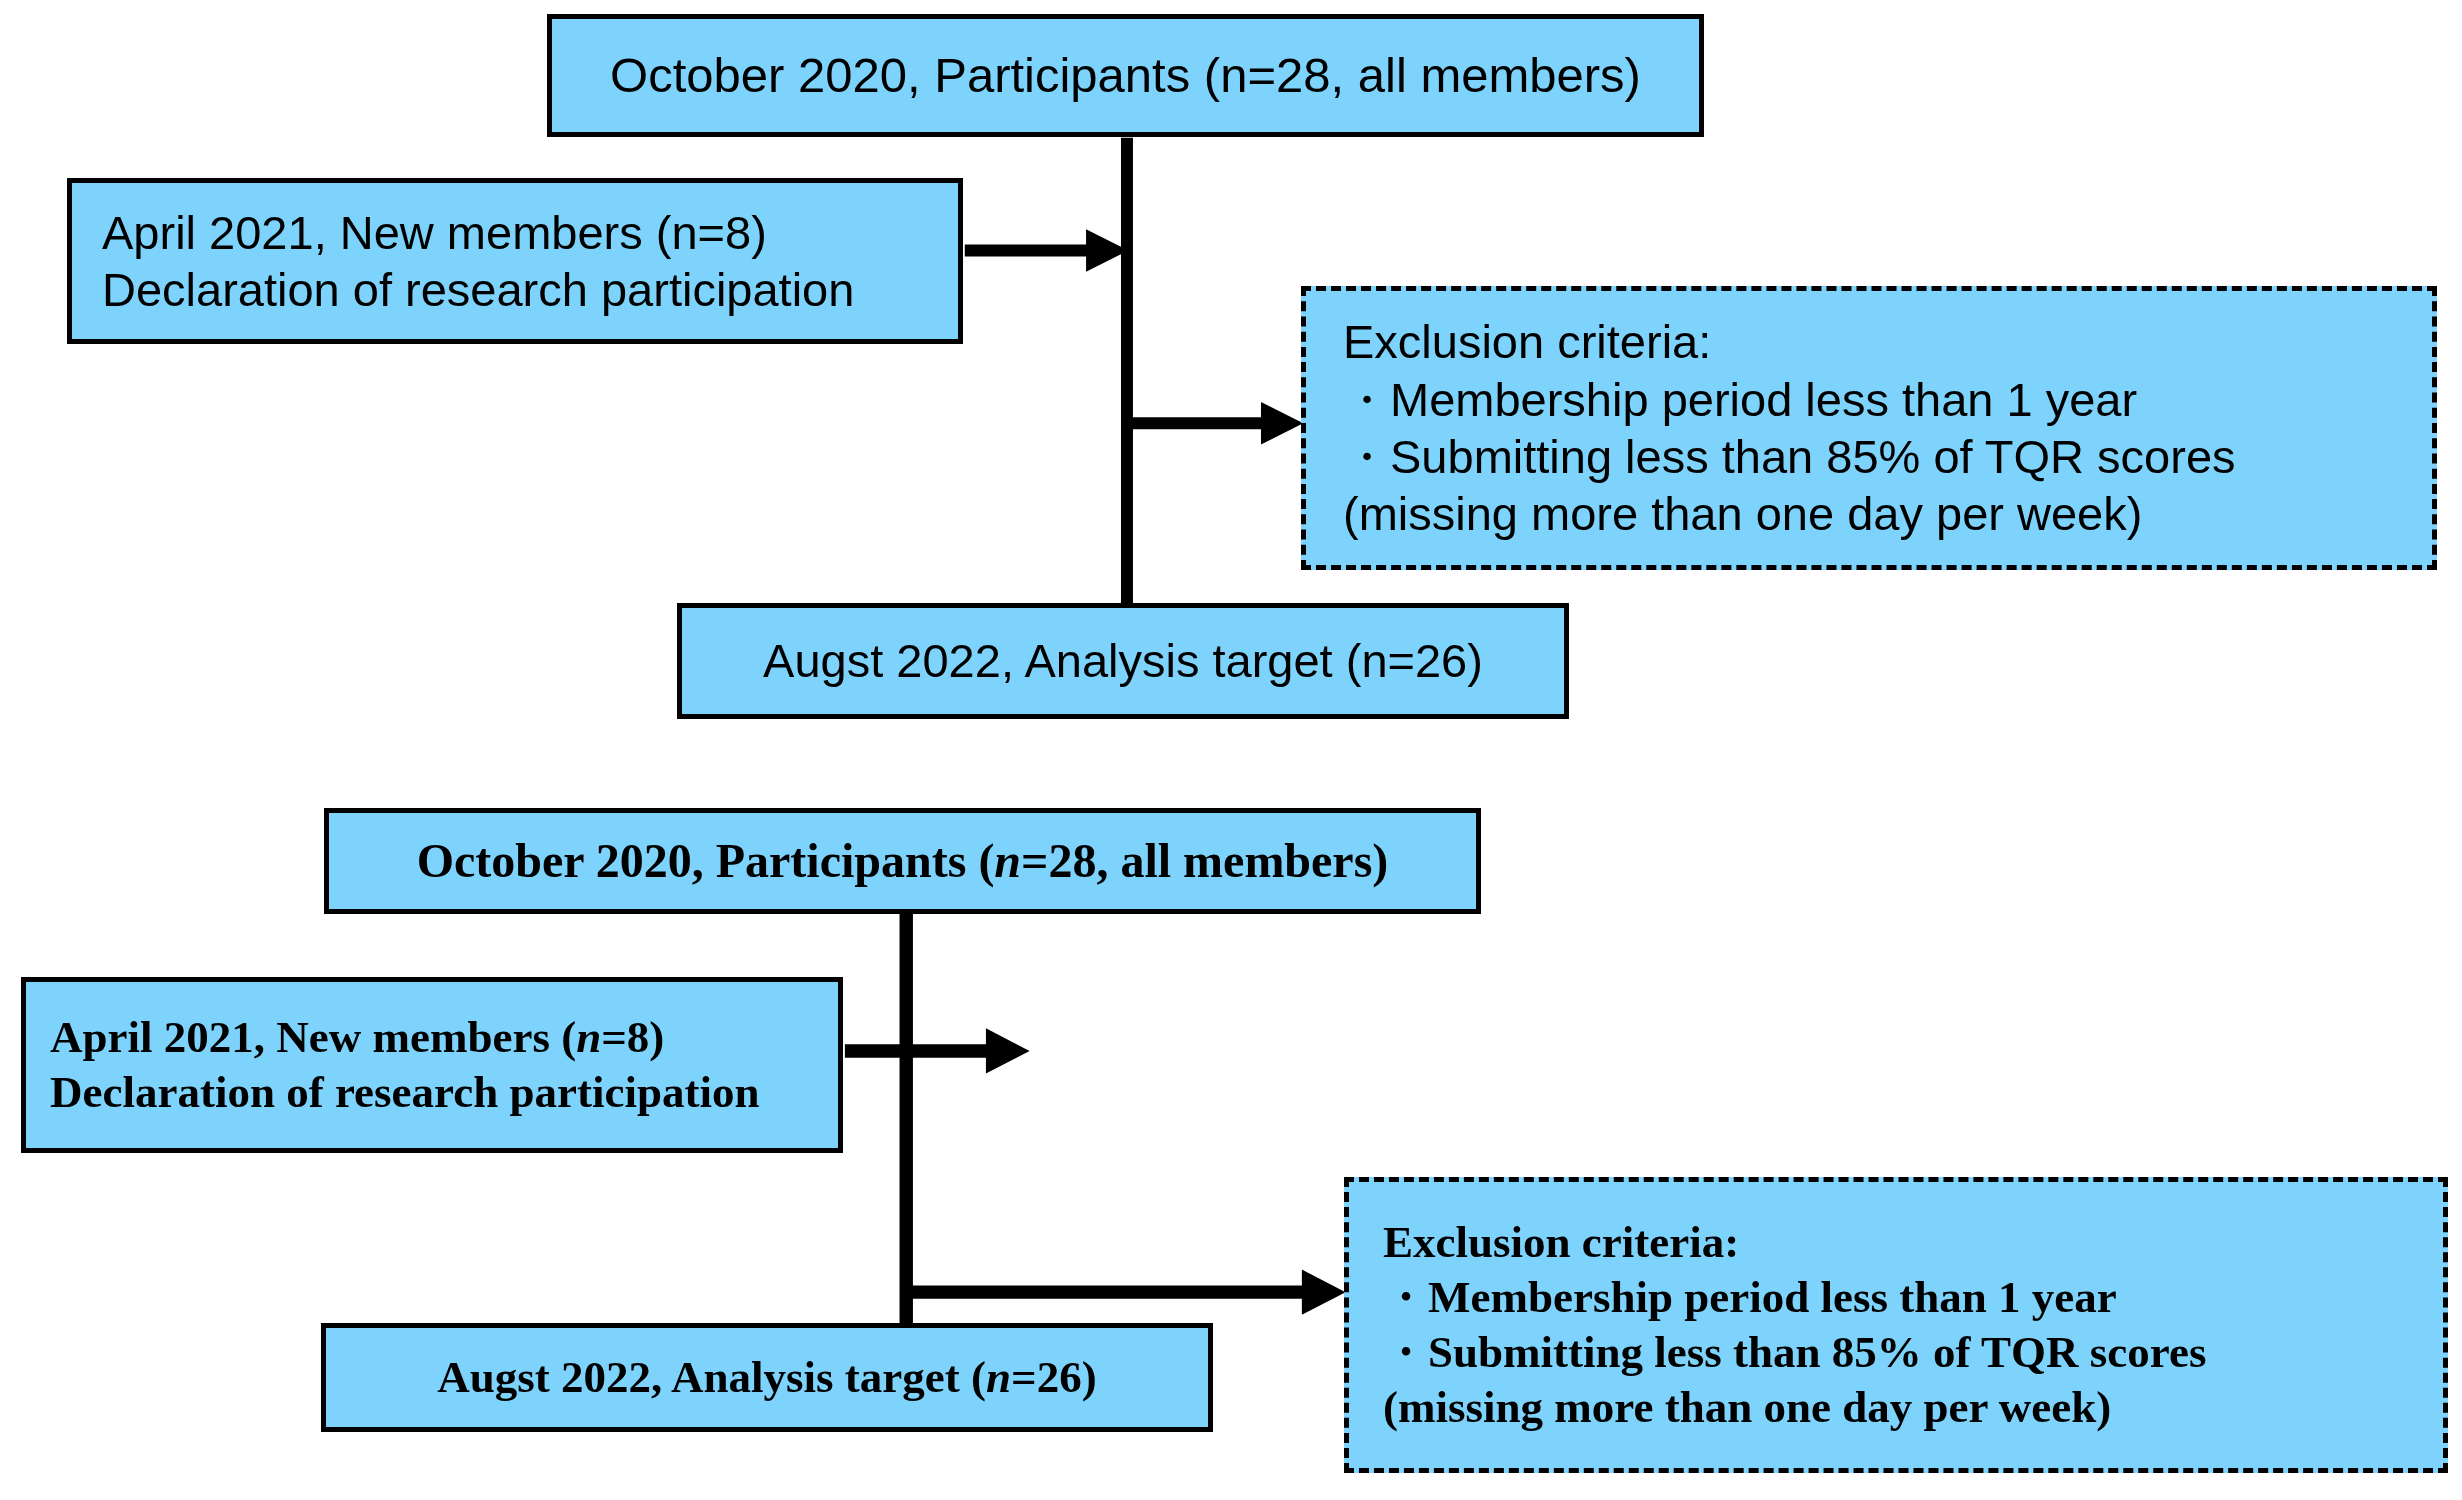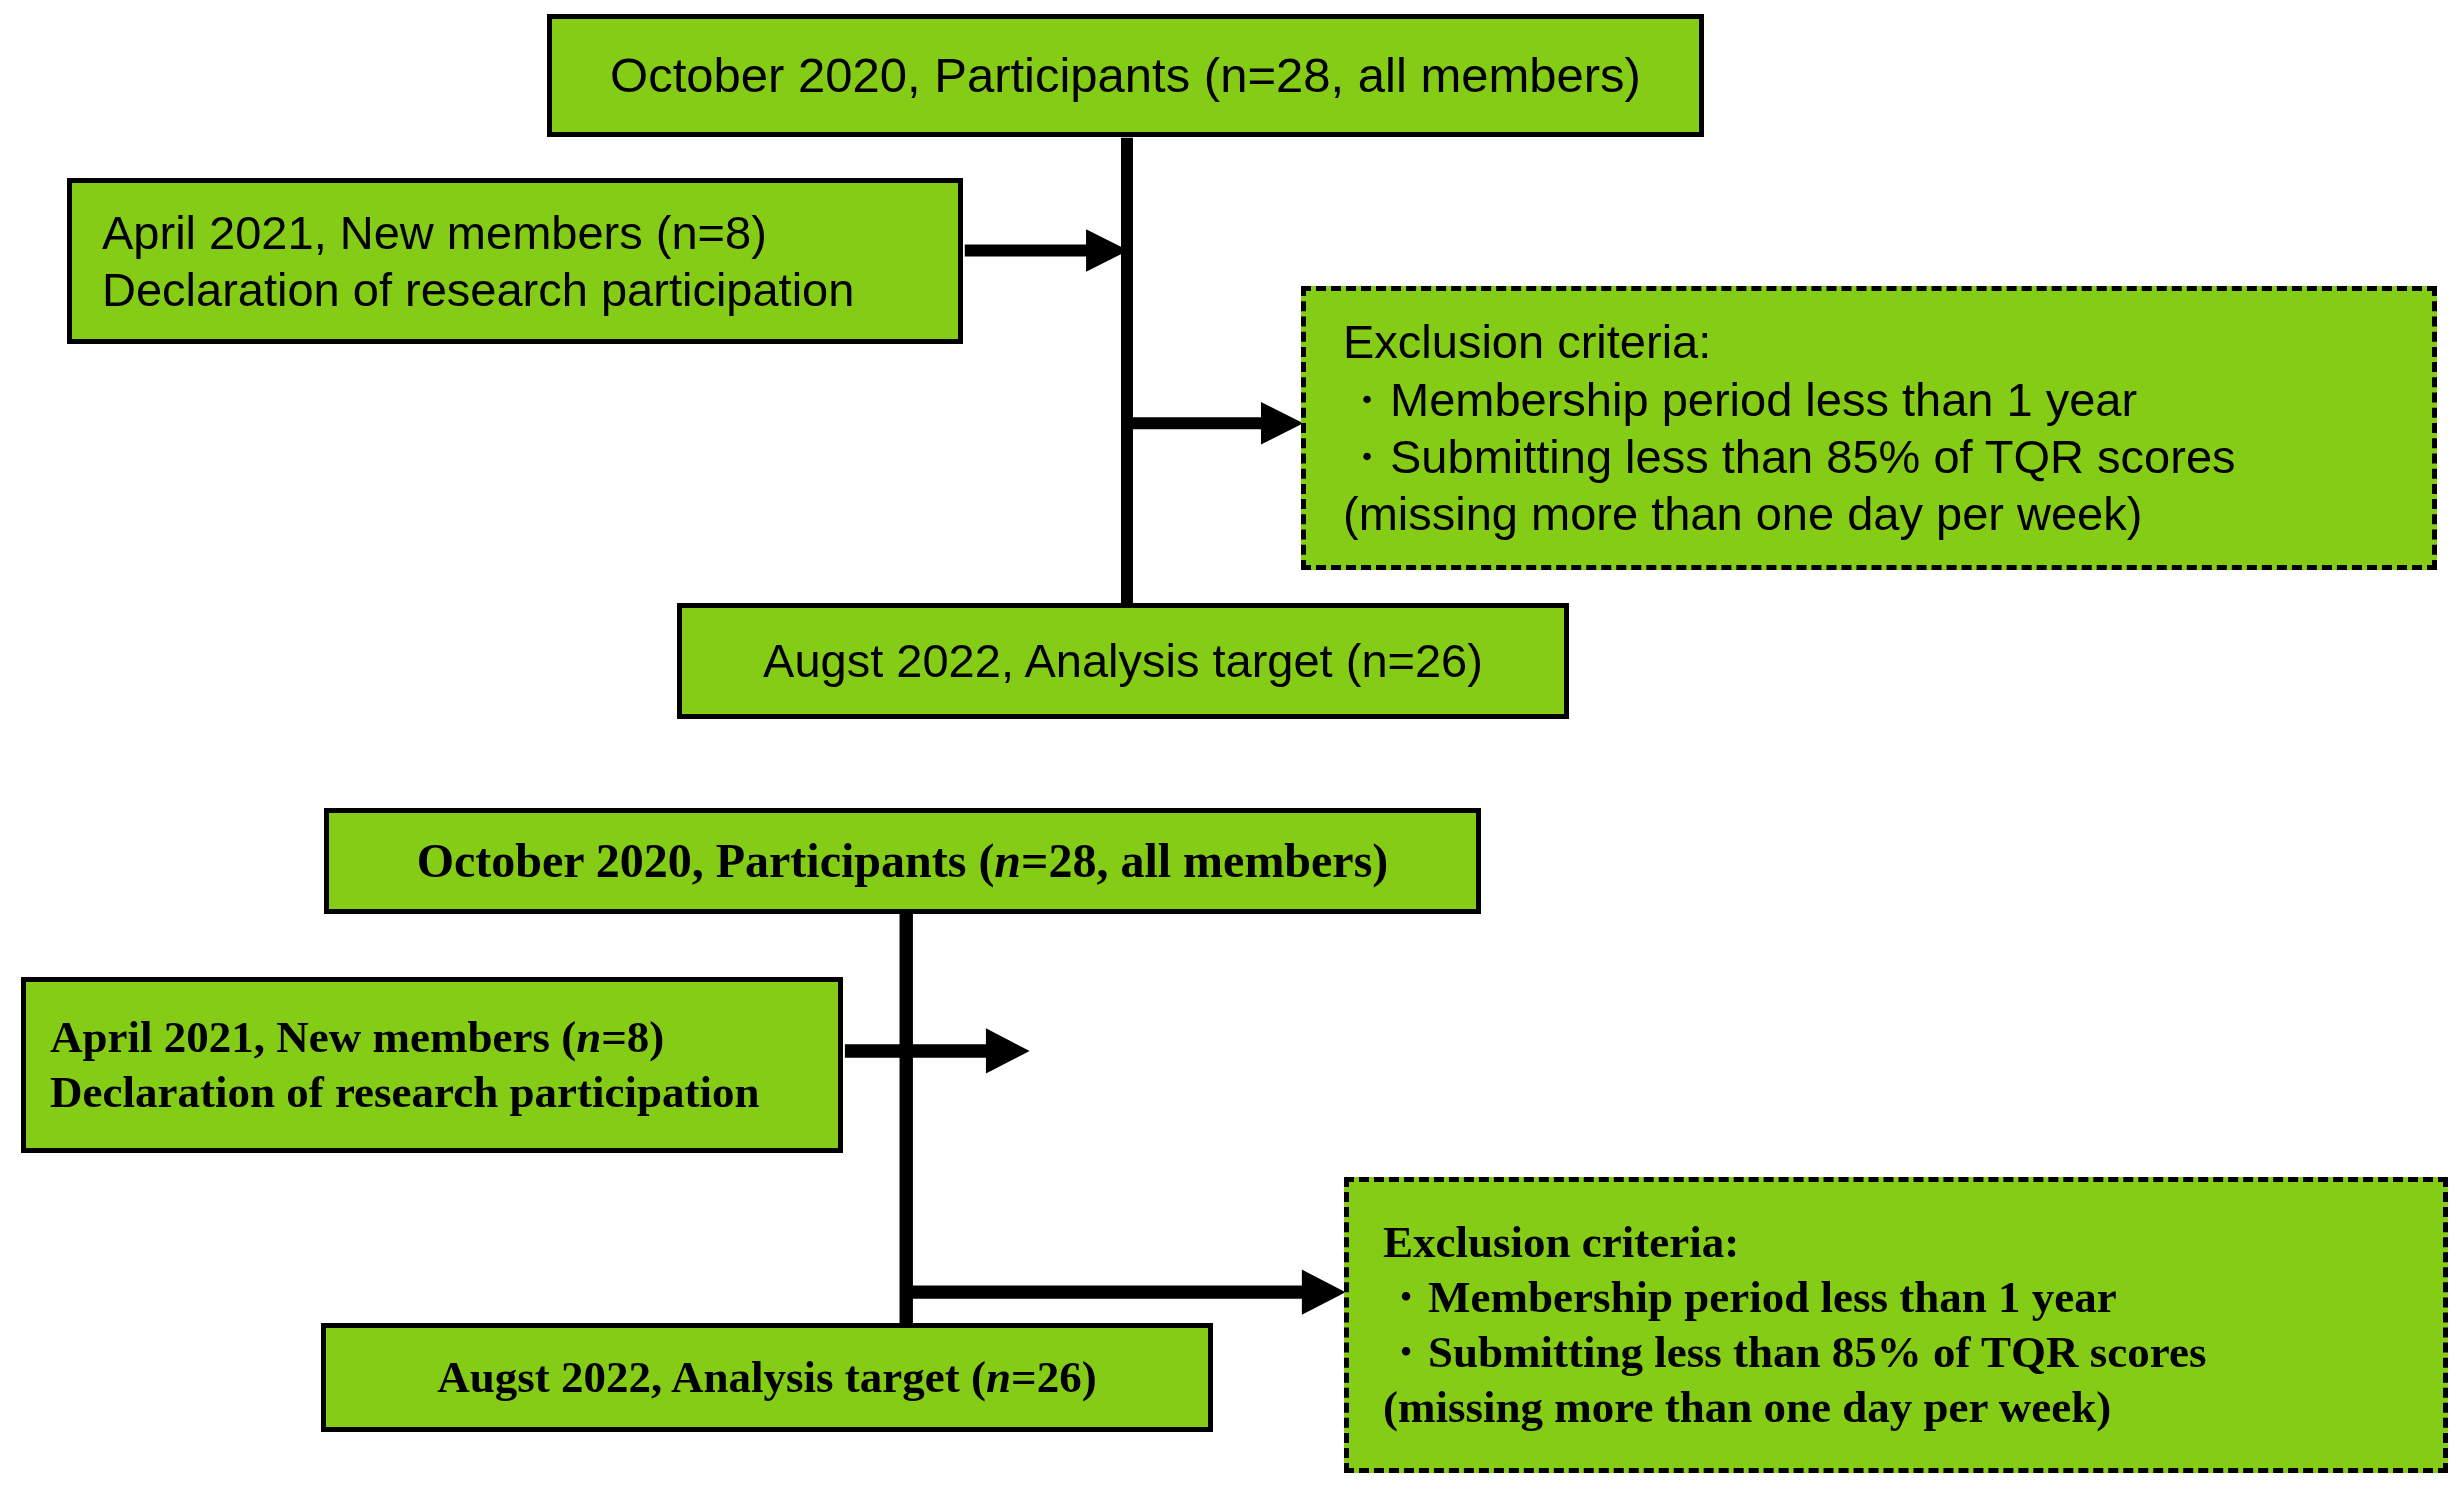--- a/index.html
+++ b/index.html
@@ -20,21 +20,21 @@
     position: absolute;
     left: 0; top: 0;
     width: 2462px;
     height: 1501px;
   }
 
   .box {
     position: absolute;
     box-sizing: border-box;
     border: 5px solid #000;
-    background: #84cc16;
+    background: #7dd3fc;
     display: flex;
     flex-direction: column;
     justify-content: center;
     z-index: 3;
   }
   .box.dashed {
     border-style: dashed;
     border-width: 5.6px;
   }
   .box .line {

